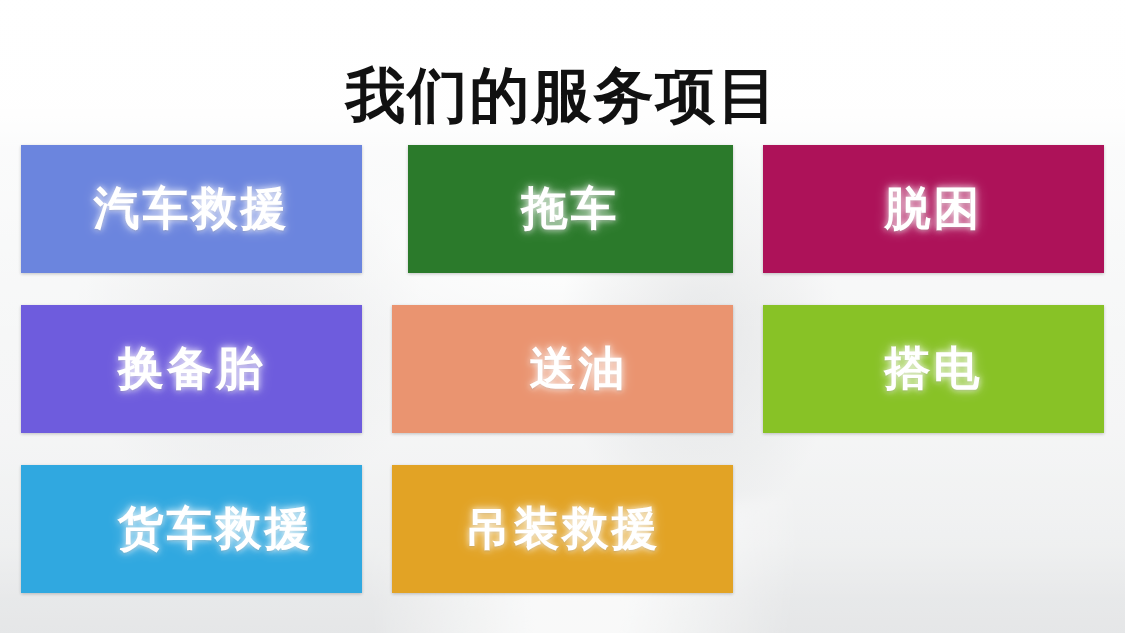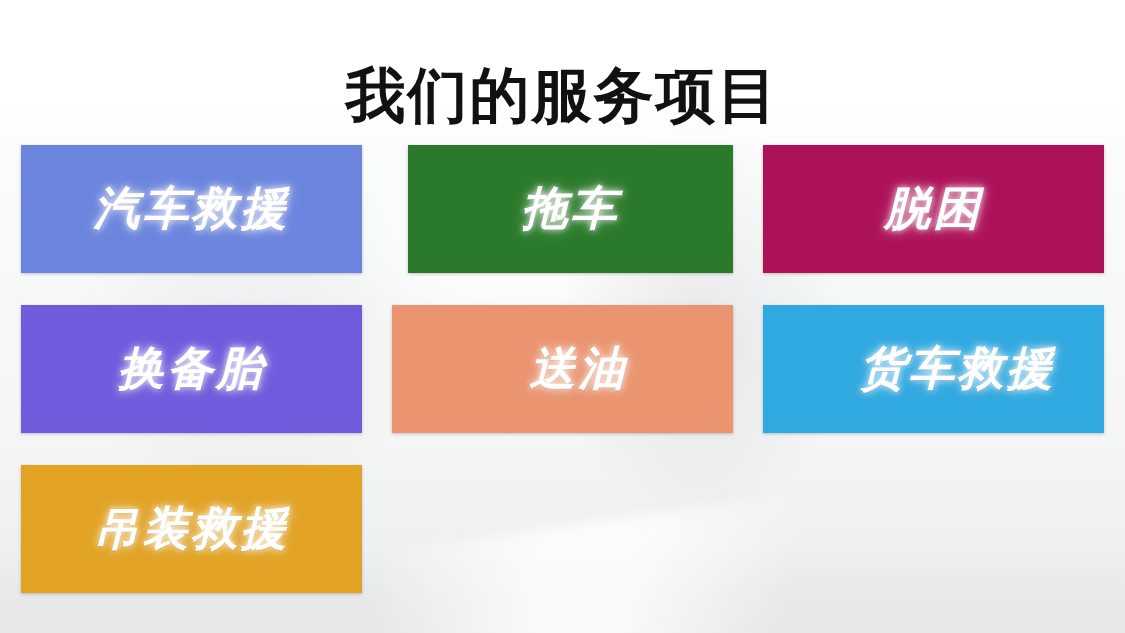--- a/index.html
+++ b/index.html
@@ -87,21 +87,20 @@
   .grid {
     position: absolute;
     left: 21px;
     top: 145px;
     width: 1083px;
     display: grid;
     grid-template-columns: 341px 341px 341px;
     grid-template-rows: 128px 128px 128px;
     column-gap: 30px;
     row-gap: 32px;
-    font-style: italic;
   }
 
   .tile {
     position: relative;
     display: flex;
     align-items: center;
     justify-content: center;
     box-shadow: 0 1px 3px rgba(0,0,0,0.22);
     overflow: hidden;
   }
@@ -143,20 +142,23 @@
 
 
     <div class="tile" style="background-color: rgb(110, 92, 221);">
       <span class="tile-label">换备胎</span>
     </div>
 
     <div class="tile" style="background-color: rgb(234, 148, 112); padding-left: 32px;">
       <span class="tile-label">送油</span>
     </div>
 
+    <div class="tile" style="background-color: rgb(136, 194, 38);">
+      <span class="tile-label">搭电</span>
+    </div>
 
     <div class="tile" style="background-color: rgb(48, 168, 224); padding-left: 48px;">
       <span class="tile-label">货车救援</span>
     </div>
 
     <div class="tile" style="background-color: rgb(226, 163, 37);">
       <span class="tile-label">吊装救援</span>
     </div>
 
   </div>

